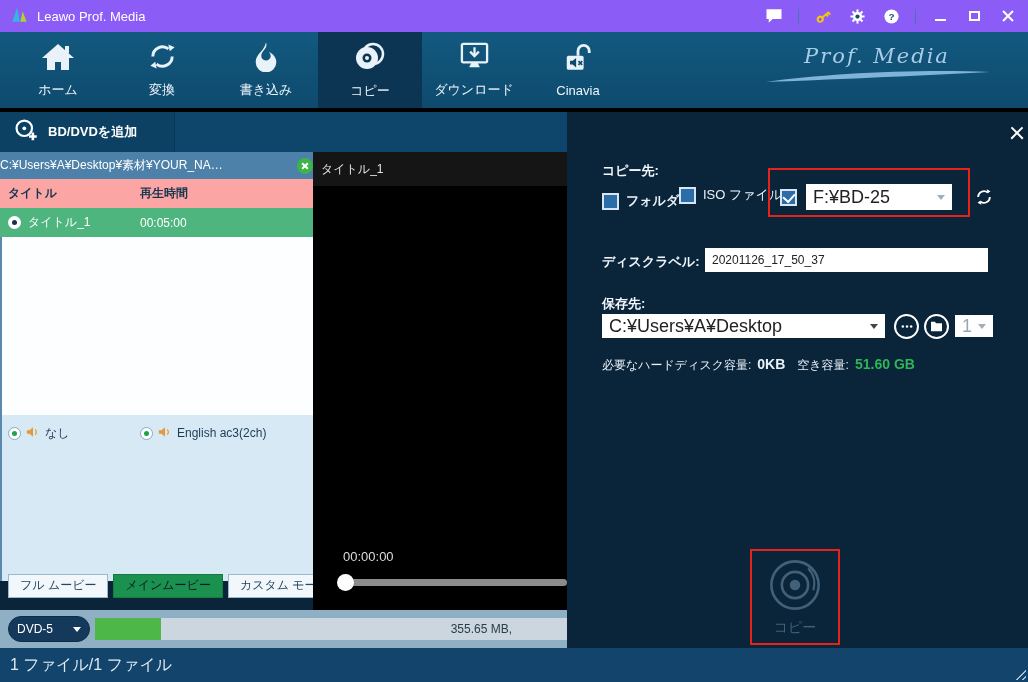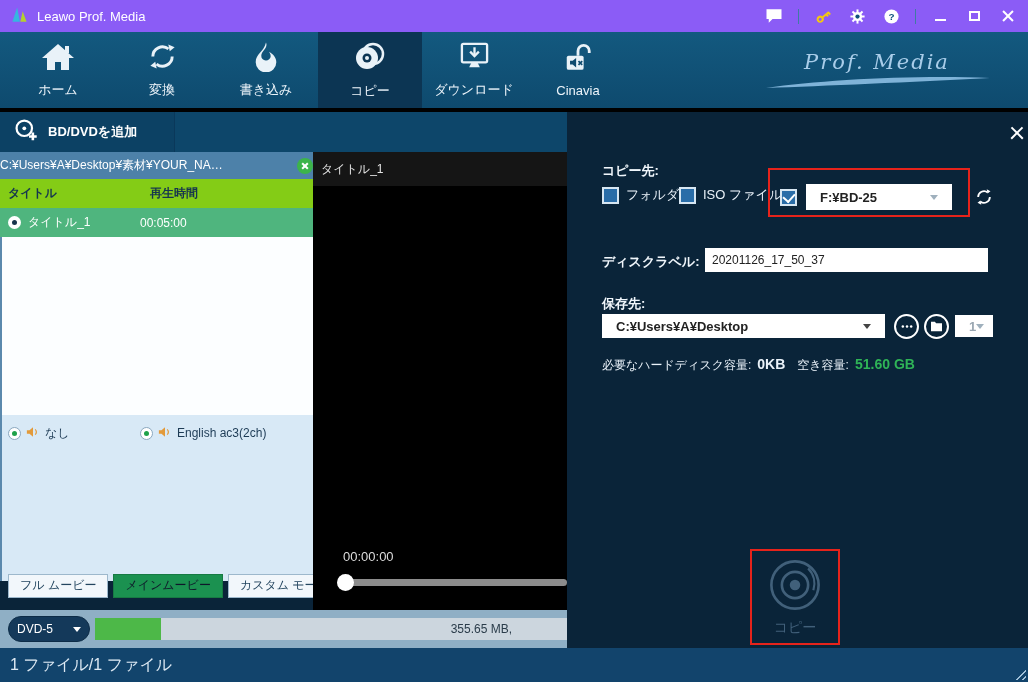--- a/index.html
+++ b/index.html
@@ -17,37 +17,37 @@
   .x-lines { position:relative; width:12px; height:12px; }
   .x-lines::before, .x-lines::after { content:""; position:absolute; left:-1px; top:5px; width:14px; height:2px; background:#fff; }
   .x-lines::before { transform:rotate(45deg); } .x-lines::after { transform:rotate(-45deg); }
 
   
   .navbar { position:absolute; top:32px; left:0; width:100%; height:76px; background:linear-gradient(#13597f,#0e4a6e); }
   .tabs { display:flex; height:76px; padding-left:6px; }
   .tab { width:104px; height:76px; display:flex; flex-direction:column; align-items:center; justify-content:center; gap:5px; cursor:pointer; }
   .tab.active { background:#0c3553; }
   .tab .tab-label { color:#eef5fb; font-size:13px; }
-  .brand { position:absolute; right:36px; top:18px; width:230px; text-align:center; pointer-events:none; }
+  .brand { position:absolute; right:36px; top:12px; width:230px; text-align:center; pointer-events:none; }
   .brand .brand-text { font-family:"DejaVu Serif","Liberation Serif",serif; font-style:italic; font-size:21px; color:#a9cde9; letter-spacing:2px; }
   .black-strip { position:absolute; top:108px; left:0; width:100%; height:4px; background:#000; }
 
   
   .toolbar { position:absolute; top:112px; left:0; width:567px; height:40px; background:#0d466a; display:flex; }
   .add-btn { width:175px; height:40px; display:flex; align-items:center; gap:10px; padding-left:14px; background:#0c4164; border-right:1px solid #0a385a; cursor:pointer; }
   .add-btn .add-label { color:#fff; font-size:13px; font-weight:bold; }
 
   
   .list-panel { position:absolute; top:152px; left:0; width:313px; height:458px; }
   .path-bar { height:27px; background:#4d81a9; display:flex; align-items:center; padding:0 0; }
   .path-text { color:#fff; font-size:12px; white-space:nowrap; overflow:hidden; }
   .path-close { margin-left:auto; width:16px; height:16px; min-width:16px; border-radius:50%; background:#3cb44a; position:relative; cursor:pointer; }
   .path-close::before, .path-close::after { content:""; position:absolute; left:4px; top:7px; width:8px; height:2px; background:#fff; }
   .path-close::before { transform:rotate(45deg); } .path-close::after { transform:rotate(-45deg); }
-  .list-header { height:29px; background:#84cc16; display:flex; align-items:center; font-size:12px; font-weight:bold; color:#16354f;gap:10px; }
+  .list-header { height:29px; background:#fca5a5; display:flex; align-items:center; font-size:12px; font-weight:bold; color:#16354f; }
   .lh-title { padding-left:8px; width:140px; } .lh-dur { flex:1; }
   .title-row { height:29px; background:#4fb57e; display:flex; align-items:center; color:#fff; font-size:12px; cursor:pointer; }
   .radio-w { width:13px; height:13px; border-radius:50%; background:#fff; margin:0 7px 0 8px; display:flex; align-items:center; justify-content:center; }
   .radio-w .dot { width:5px; height:5px; border-radius:50%; background:#17344d; }
   .tr-title { width:112px; } .tr-dur { flex:1; }
   .white-area { height:178px; background:#fcfeff; border-left:2px solid #5b89ad; }
   .sub-header { height:29px; background:#aecde4; display:flex; align-items:center; font-size:12px; font-weight:bold; color:#16354f; }
   .sh-cell1 { width:140px; text-align:center; } .sh-cell2 { flex:1; text-align:center; }
   .tracks { height:134px; background:#d8e9f6; border-left:2px solid #5b89ad; display:flex; padding-top:8px; font-size:12px; color:#1d3b55; }
   .track-cell { display:flex; align-items:center; gap:5px; height:20px; }
@@ -76,24 +76,24 @@
   .progress-fill { width:14%; height:100%; background:#4db848; }
   .progress-text { position:absolute; right:55px; top:12px; font-size:12px; color:#2a3c4a; }
 
   
   .right-panel { position:absolute; top:112px; left:567px; width:461px; height:536px; background:#0a2439; color:#eaf2f9; }
   .panel-close { position:absolute; top:14px; right:18px; cursor:pointer; }
   .panel-close .x-lines::before, .panel-close .x-lines::after { width:16px; height:2.4px; top:6px; left:-1px; }
   .lbl { position:absolute; font-size:13px; font-weight:bold; color:#f0f6fb; }
   .dest-label { left:35px; top:50px; }
   .opt { position:absolute; display:flex; align-items:center; gap:7px; font-size:13px; }
-  .opt-folder { left:35px; top:74px; } .opt-iso { left:112px; top:74px; } .opt-drive { left:213px; top:72px; gap:9px; }
+  .opt-folder { left:35px; top:80px;font-weight:bold; } .opt-iso { left:112px; top:74px; } .opt-drive { left:213px; top:72px; gap:9px; }
   .cb { width:17px; height:17px; min-width:17px; background:#2a6da8; border:2px solid #d7e6f2; position:relative; cursor:pointer; }
   .cb.checked::after { content:""; position:absolute; left:3px; top:0px; width:6px; height:9px; border:2px solid #fff; border-top:0; border-left:0; transform:rotate(42deg); }
-  .select-box { background:#fff; color:#222; font-size:13px; display:flex; align-items:center; justify-content:space-between; padding:0 14px; cursor:pointer;font-weight:bold; }
+  .select-box { background:#fff; color:#222; font-size:18px; display:flex; align-items:center; justify-content:space-between; padding:0 7px; cursor:pointer; }
   .drive-select { width:146px; height:26px; }
   .red-box { position:absolute; border:2px solid #e6231b; pointer-events:none; z-index:5; }
   .red-box-drive { left:201px; top:56px; width:202px; height:49px; }
   .refresh-btn { position:absolute; left:408px; top:76px; cursor:pointer; }
   .disclabel-label { left:35px; top:141px; }
   .disclabel-input { position:absolute; left:138px; top:136px; width:283px; height:24px; border:none; background:#fff; font-size:12px; padding:0 7px; color:#222; font-family:"Liberation Sans","DejaVu Sans",sans-serif; }
   .save-label { left:35px; top:183px; }
   .save-select { position:absolute; left:35px; top:202px; width:283px; height:24px; }
   .circle-btn { position:absolute; width:25px; height:25px; border:2px solid #fff; border-radius:50%; display:flex; align-items:center; justify-content:center; cursor:pointer; }
   .btn-more { left:327px; top:202px; } .btn-open { left:357px; top:202px; }

